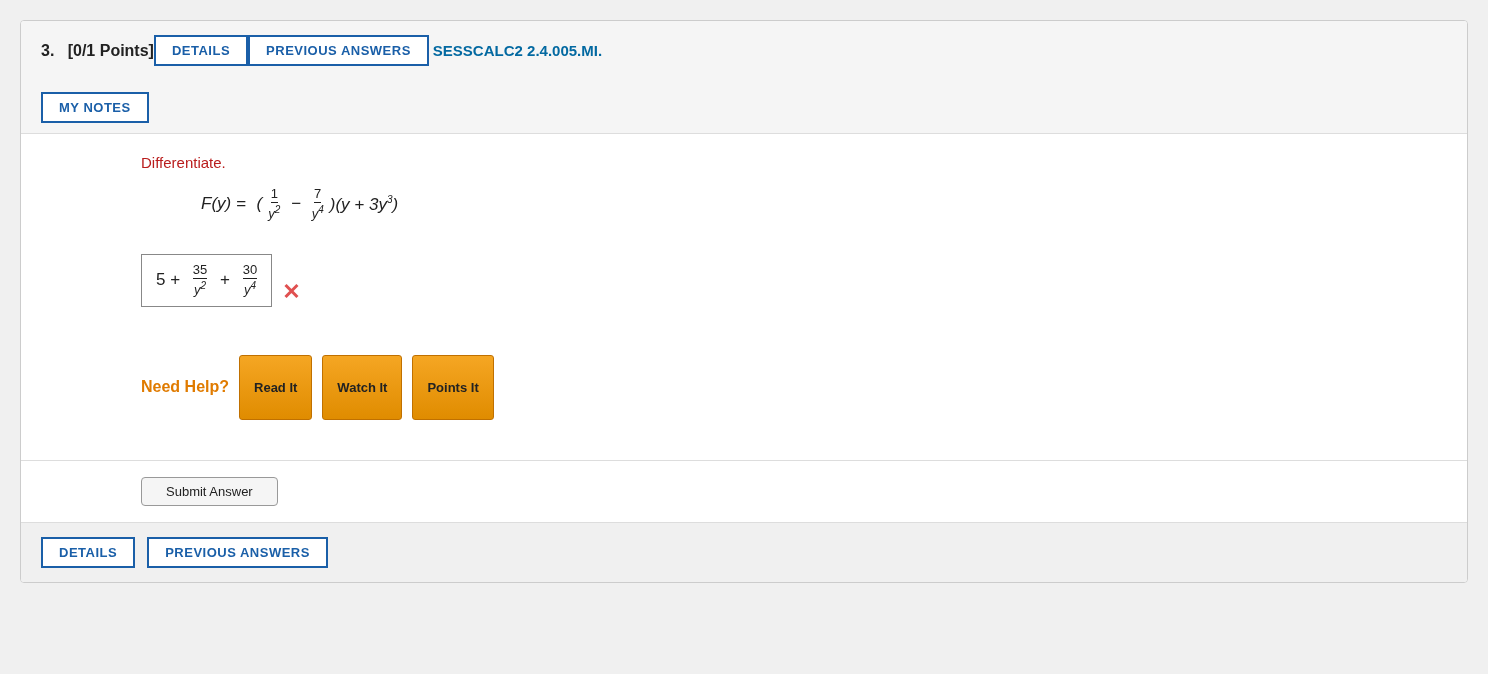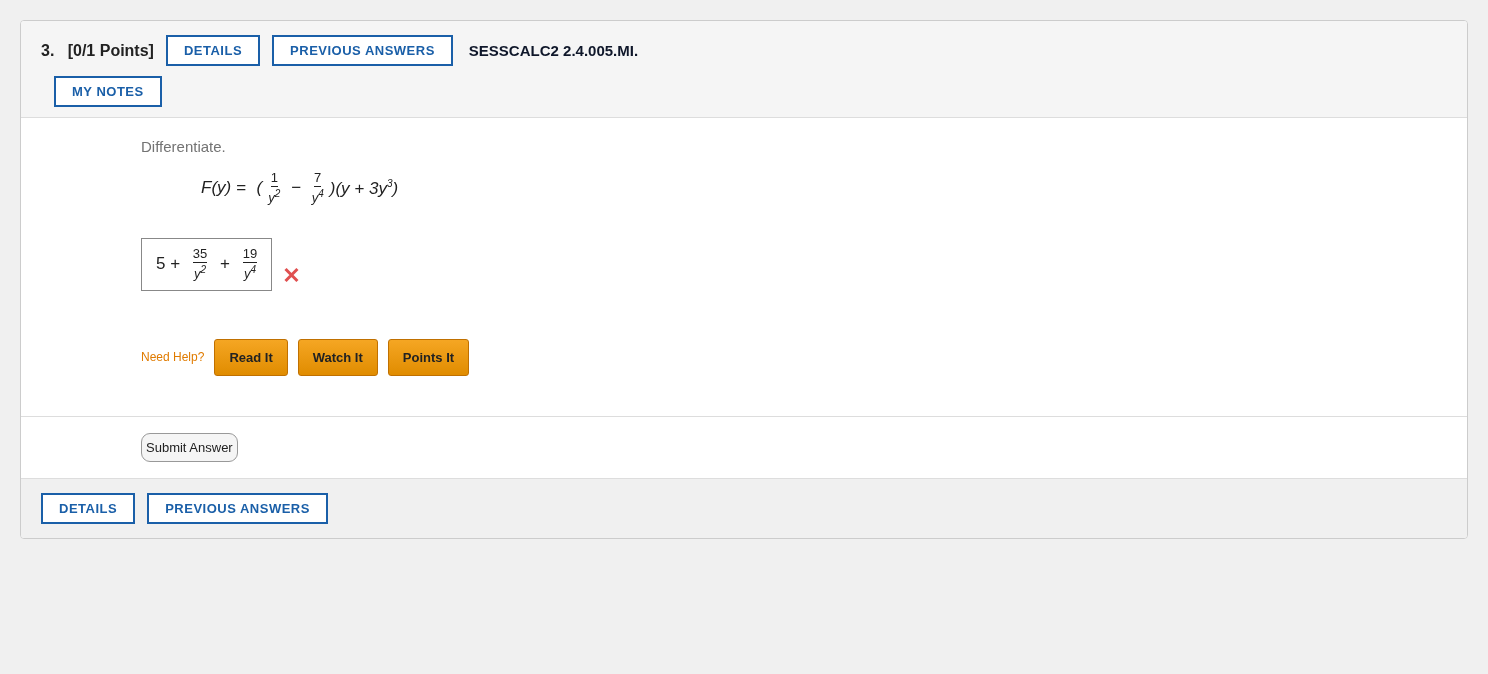--- a/index.html
+++ b/index.html
@@ -20,22 +20,22 @@
 
     .header-bar {
       background: #f5f5f5;
       border-bottom: 1px solid #ddd;
       padding: 14px 20px 10px 20px;
     }
 
     .header-row1 {
       display: flex;
       align-items: center;
-      gap: 12px;
-      margin-bottom: 10px;
+      gap: 0;
+      margin-bottom: 26px;
     }
 
     .question-number {
       font-weight: bold;
       font-size: 16px;
       white-space: nowrap;
     }
 
     .btn-outline {
       border: 2px solid #1a5fa8;
@@ -45,39 +45,38 @@
       font-size: 13px;
       font-weight: bold;
       border-radius: 0;
       cursor: pointer;
       letter-spacing: 0.5px;
     }
 
     .assignment-code {
       font-weight: bold;
       font-size: 15px;
-      color: #0f172a;
+      color: #0369a1;
       margin-left: 4px;
     }
 
     .header-row2 {
       display: flex;
       align-items: center;
       gap: 12px;
-      margin-left: 13px;
     }
 
     .main-content {
       padding: 20px 40px 20px 120px;
     }
 
     .problem-label {
       font-size: 15px;
       margin-bottom: 16px;
-      color: #737373;
+      color: #b91c1c;
     }
 
     .formula-display {
       font-style: italic;
       font-size: 17px;
       margin-bottom: 32px;
       margin-left: 60px;
       display: flex;
       align-items: center;
       gap: 6px;
@@ -130,52 +129,52 @@
 
     .need-help-row {
       display: flex;
       align-items: center;
       gap: 10px;
       margin-bottom: 20px;
     }
 
     .need-help-label {
       color: #e07b00;
-      font-weight: normal;
-      font-size: 12px;
+      font-weight: bold;
+      font-size: 16px;
     }
 
     .btn-help {
       background: linear-gradient(to bottom, #f5a623, #e08c00);
       border: 1px solid #c07000;
       color: #222;
       font-size: 13px;
       font-weight: bold;
-      padding: 10px 14px;
+      padding: 24px 14px;
       border-radius: 3px;
       cursor: pointer;
     }
 
     .divider {
       border: none;
       border-top: 1px solid #ddd;
       margin: 0;
     }
 
     .submit-row {
       padding: 16px 20px 16px 120px;
     }
 
     .btn-submit {
       background: #f5f5f5;
       border: 1px solid #999;
       color: #222;
       font-size: 13px;
-      padding: 6px 4px;
-      border-radius: 9px;
+      padding: 6px 24px;
+      border-radius: 4px;
       cursor: pointer;
     }
 
     .bottom-bar {
       background: #f0f0f0;
       border-top: 1px solid #ddd;
       padding: 14px 20px;
       display: flex;
       gap: 12px;
     }
@@ -227,21 +226,21 @@
 
     <div class="answer-row">
       <div class="answer-box">
         <span>5 +&nbsp;</span>
         <span class="math-frac">
           <span class="num">35</span>
           <span class="den"><i>y</i><sup>2</sup></span>
         </span>
         <span>&nbsp;+&nbsp;</span>
         <span class="math-frac">
-          <span class="num">19</span>
+          <span class="num">30</span>
           <span class="den"><i>y</i><sup>4</sup></span>
         </span>
       </div>
       <span class="wrong-mark">✕</span>
     </div>
 
     <div class="need-help-row">
       <span class="need-help-label">Need Help?</span>
       <button class="btn-help">Read It</button>
       <button class="btn-help">Watch It</button>

